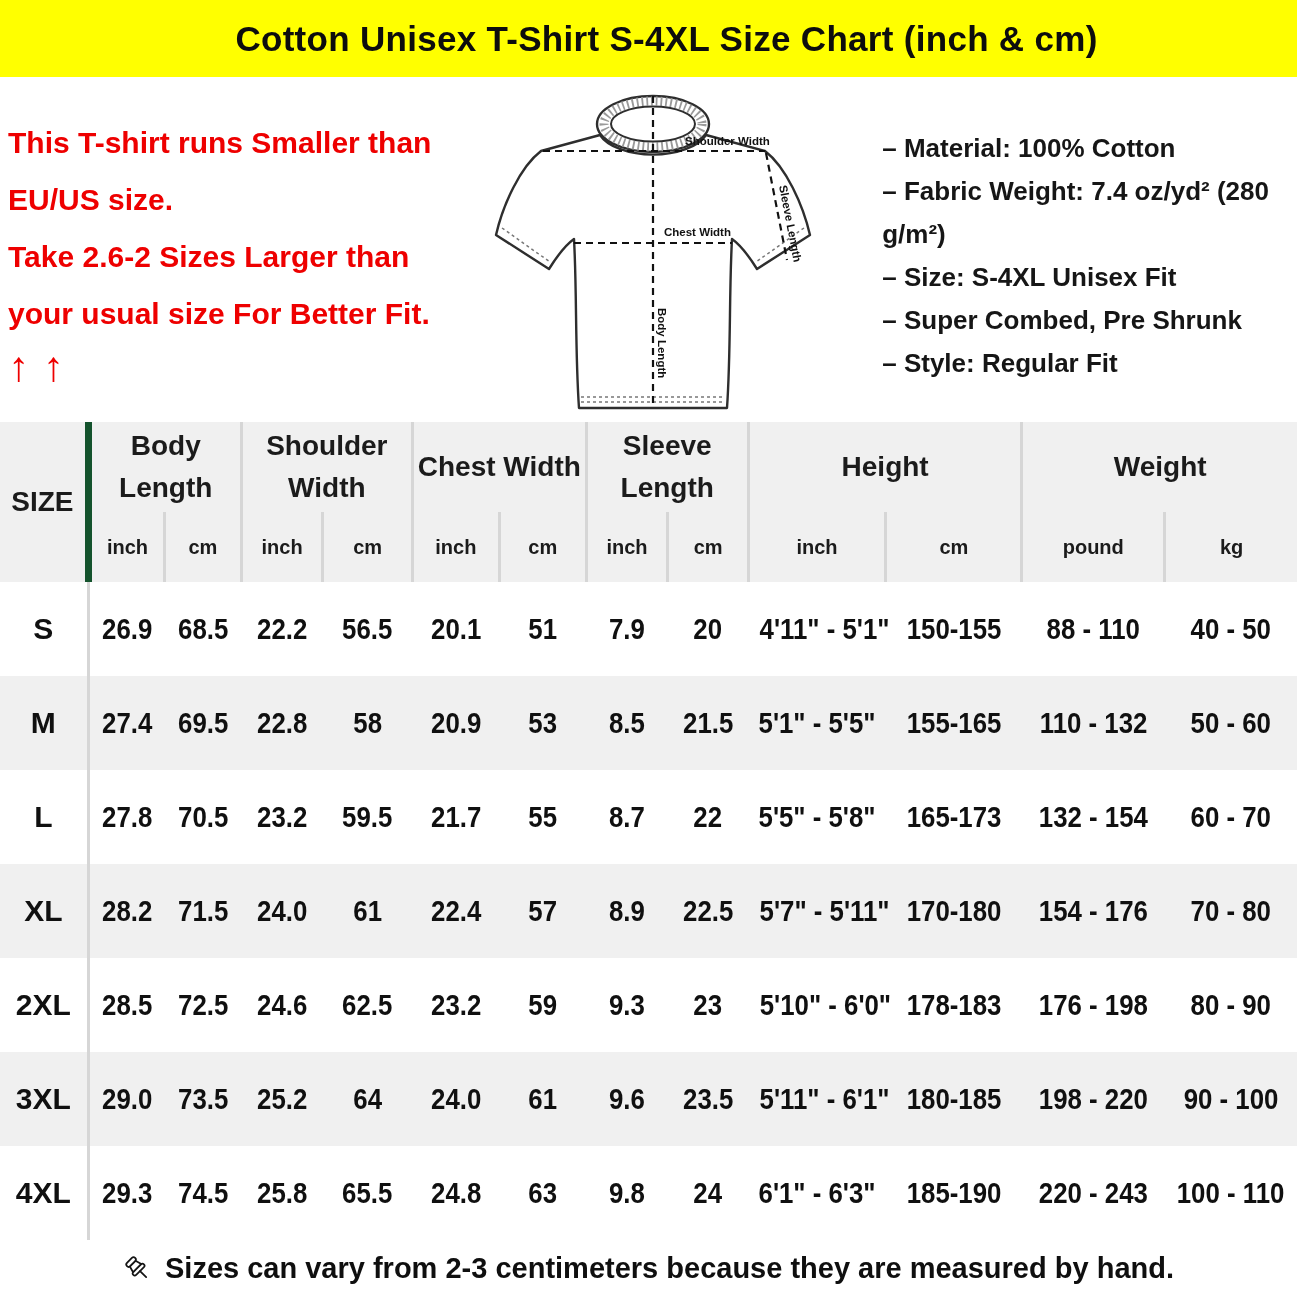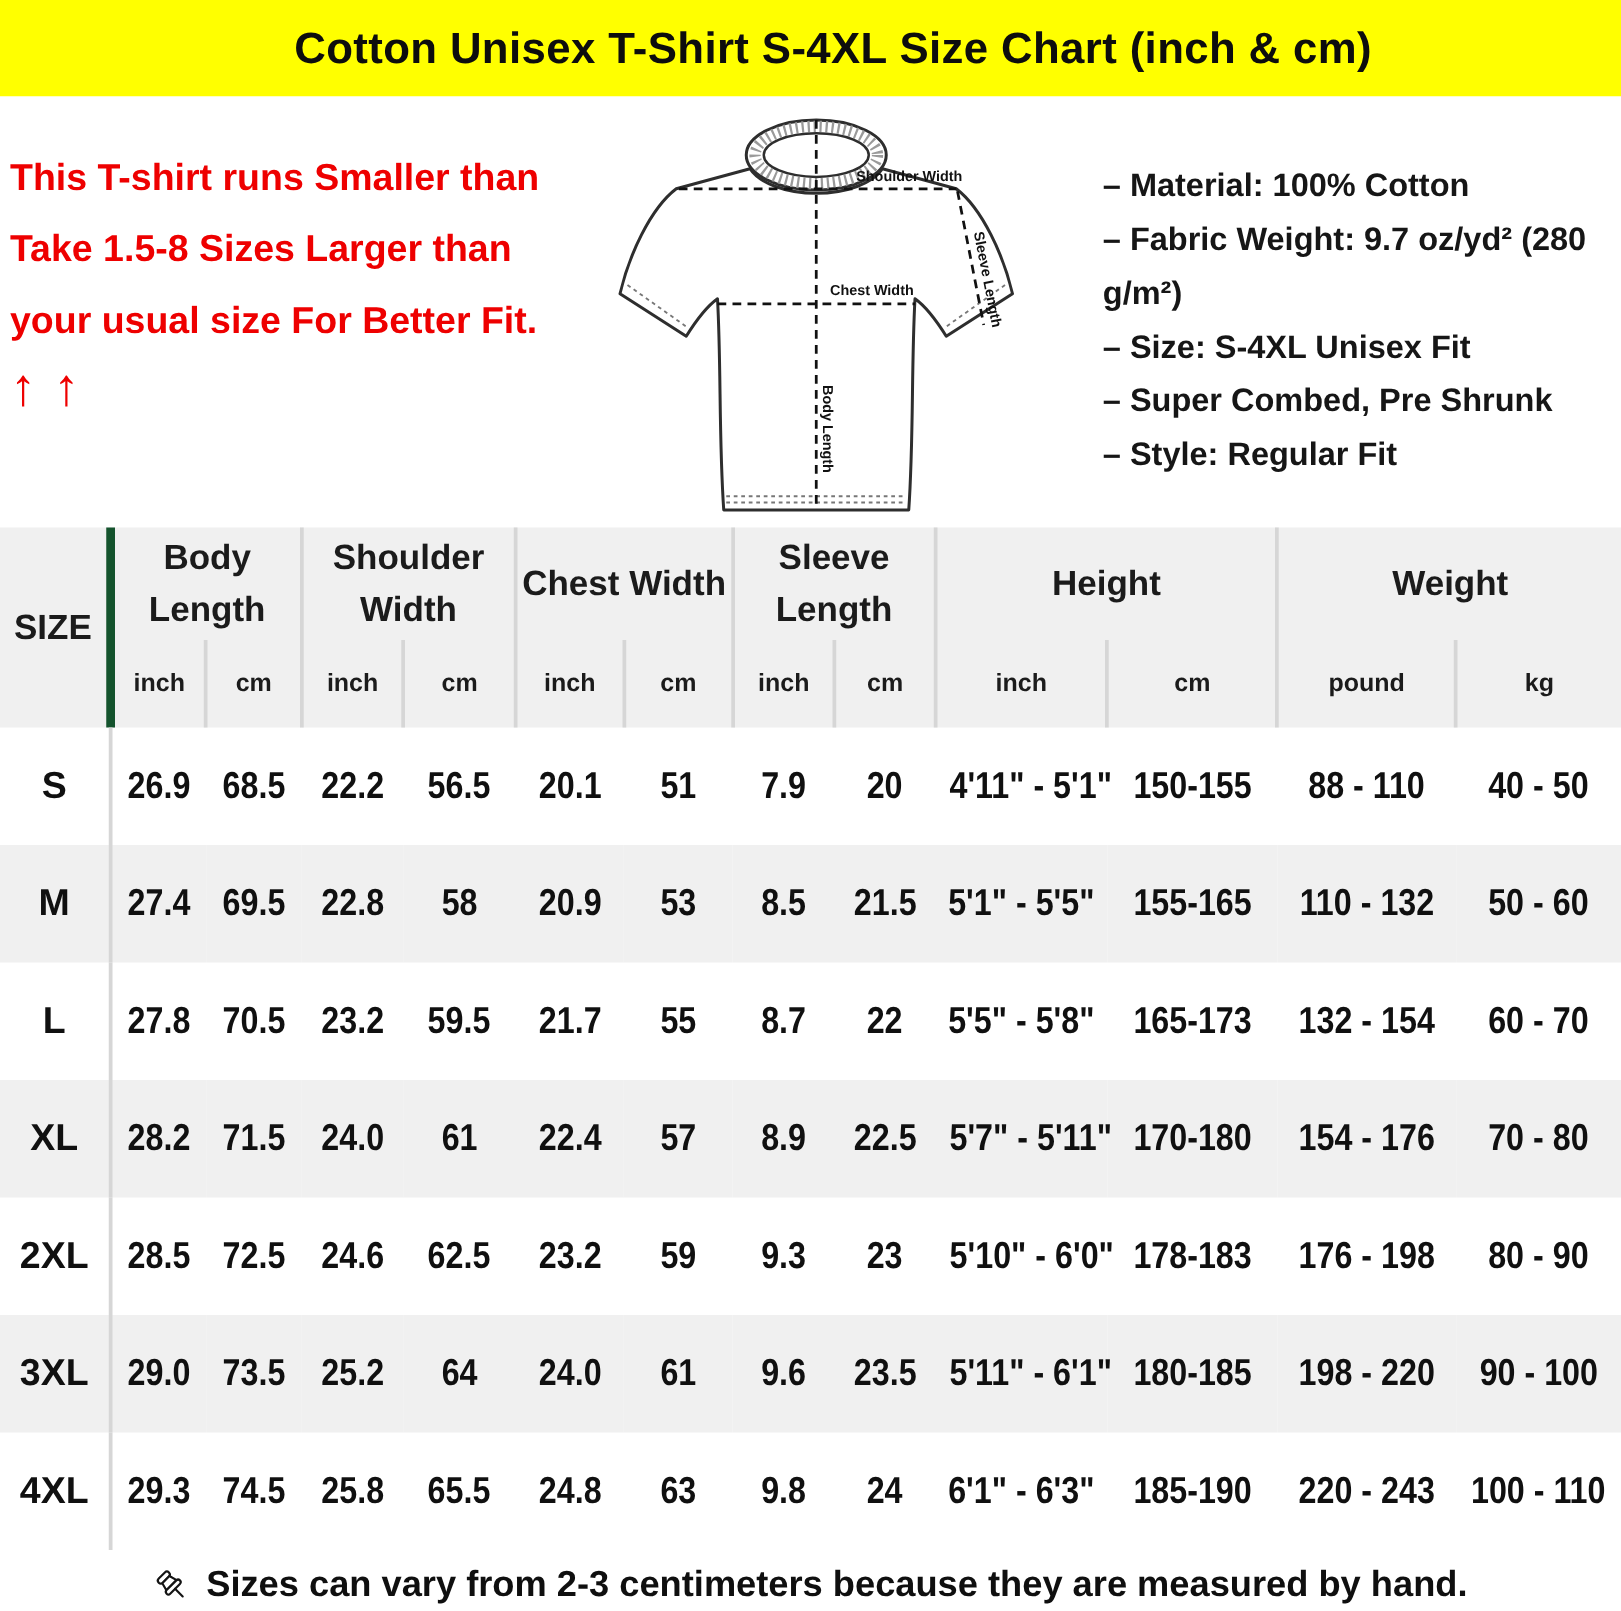--- a/index.html
+++ b/index.html
@@ -45,21 +45,22 @@
 <div class="page">
 
   <header class="banner">
     <h1>Cotton Unisex T-Shirt S-4XL Size Chart (inch &amp; cm)</h1>
   </header>
 
   <section class="intro">
 
     <div class="notice">
       <div>This T-shirt runs Smaller than</div>
-      <div>Take 1.5-8 Sizes Larger than</div>
+      <div>EU/US size.</div>
+      <div>Take 2.6-2 Sizes Larger than</div>
       <div>your usual size For Better Fit.</div>
       <div class="arrows">↑ ↑</div>
     </div>
 
     <div class="diagram">
       <svg viewBox="0 0 330 330" width="330" height="330">
         <path d="M112,52 L53,68 C32,84 15,122 8,152 L61,186 C71,170 79,161 86,156 C89,210 87,268 91,325 L239,325 C243,268 241,210 244,156 C251,161 259,170 269,186 L322,152 C315,122 298,84 277,68 L218,52 A56,29 0 0 1 112,52 Z" fill="#ffffff" stroke="#2e2e2e" stroke-width="2.4" stroke-linejoin="round"></path>
         <g stroke="#777" stroke-width="1.5" stroke-dasharray="3 3" fill="none">
           <line x1="14" y1="145" x2="62" y2="179"></line>
           <line x1="316" y1="145" x2="268" y2="179"></line>
@@ -81,21 +82,21 @@
           <text x="197" y="62">Shoulder Width</text>
           <text x="176" y="153">Chest Width</text>
           <text transform="translate(170,225) rotate(90)">Body Length</text>
           <text transform="translate(291,103) rotate(79)">Sleeve Length</text>
         </g>
       </svg>
     </div>
 
     <ul class="specs">
       <li>– Material: 100% Cotton</li>
-      <li>– Fabric Weight: 9.7 oz/yd² (280 g/m²)</li>
+      <li>– Fabric Weight: 7.4 oz/yd² (280 g/m²)</li>
       <li>– Size: S-4XL Unisex Fit</li>
       <li>– Super Combed, Pre Shrunk</li>
       <li>– Style: Regular Fit</li>
     </ul>
 
   </section>
 
   <table class="size-chart">
     <colgroup>
       <col style="width:6.8%">

